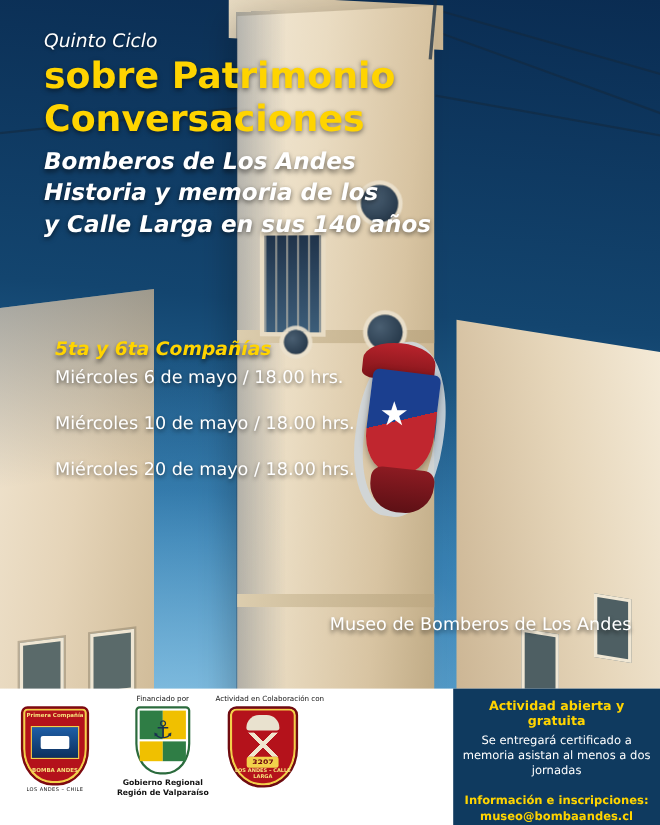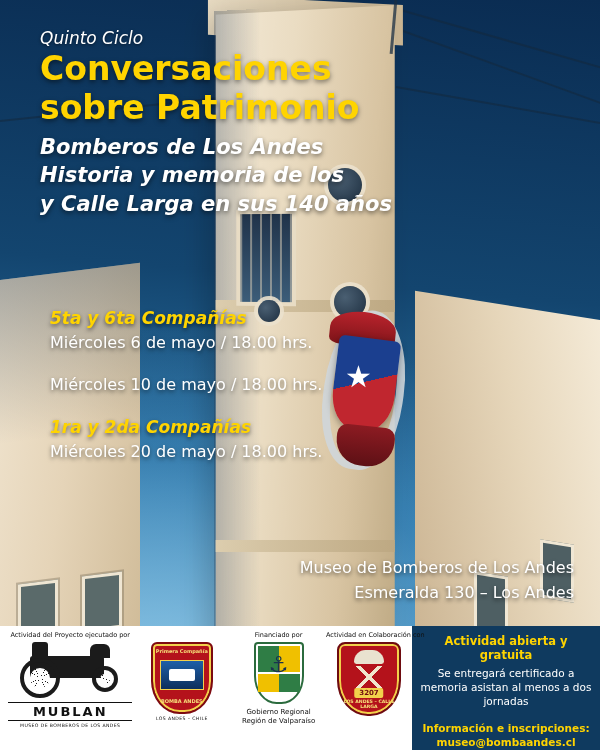--- a/index.html
+++ b/index.html
@@ -286,21 +286,21 @@
     border-radius: 4px 4px 45% 45%;
   }
   .gore-crest .q1 { position:absolute; left:2px; top:2px; width:21px; height:26px; background:#2f7d45;}
   .gore-crest .q2 { position:absolute; right:2px; top:2px; width:21px; height:26px; background:#f0c000;}
   .gore-crest .q3 { position:absolute; left:2px; top:30px; width:21px; height:18px; background:#f0c000;}
   .gore-crest .q4 { position:absolute; right:2px; top:30px; width:21px; height:18px; background:#2f7d45;}
   .gore-crest .anchor {
     position:absolute; left:50%; top: 8px; transform: translateX(-50%);
     font-size: 22px; color: #19324f;
   }
-  .gore-txt { font-size: 7px; color: #111; line-height: 1.35; margin-top: 4px; }
+  .gore-txt { font-size: 7px; color: #111; line-height: 1.35; margin-top: 4px; font-weight: bold; }
 
   
   .logo-bomba { width: 86px; }
   .bomba-shield {
     position: relative; width: 64px; height: 74px; margin: 2px auto 0;
     background: #b4121b; border: 2px solid #6e0b10;
     border-radius: 8px 8px 48% 48%;
     box-shadow: inset 0 0 0 2px #f2d14b;
   }
   .bomba-shield .helm {
@@ -381,65 +381,51 @@
       <div class="star"></div>
       <div class="boot"></div>
     </div>
   </div>
 
   <div class="content">
 
     <div class="eyebrow">Quinto Ciclo</div>
 
     <div class="title">
+      <div>sobre Patrimonio</div>
       <div>Conversaciones</div>
-      <div>sobre Patrimonio</div>
     </div>
 
     <div class="subtitle">
       <div>Bomberos de Los Andes</div>
       <div>Historia y memoria de los</div>
       <div>y Calle Larga en sus 140 años</div>
     </div>
 
     <div class="sessions">
       <div class="session">
         <div class="sname">5ta y 6ta Compañías</div>
         <div class="sdate">Miércoles 6 de mayo / 18.00 hrs.</div>
       </div>
       <div class="session">
         <div class="sdate">Miércoles 10 de mayo / 18.00 hrs.</div>
       </div>
       <div class="session">
-        <div class="sname">1ra y 2da Compañías</div>
         <div class="sdate">Miércoles 20 de mayo / 18.00 hrs.</div>
       </div>
     </div>
 
     <div class="venue">
       <div>Museo de Bomberos de Los Andes</div>
-      <div>Esmeralda 130 – Los Andes</div>
     </div>
   </div>
 
   <div class="footer">
     <div class="footer-left">
 
-      <div class="credit-col logo-mublan">
-        <div class="credit-head">Actividad del Proyecto ejecutado por</div>
-        <div class="pump">
-          <div class="body"></div>
-          <div class="boiler"></div>
-          <div class="seat"></div>
-          <div class="wheel-big"></div>
-          <div class="wheel-small"></div>
-        </div>
-        <div class="mublan-name">MUBLAN</div>
-        <div class="mublan-sub">MUSEO DE BOMBEROS DE LOS ANDES</div>
-      </div>
 
       <div class="credit-col logo-cia">
         <div class="credit-head">&nbsp;</div>
         <div class="cia-shield">
           <div class="top-txt">Primera Compañía</div>
           <div class="mid"></div>
           <div class="bot-txt">BOMBA ANDES</div>
         </div>
         <div class="mublan-sub">LOS ANDES – CHILE</div>
       </div>

